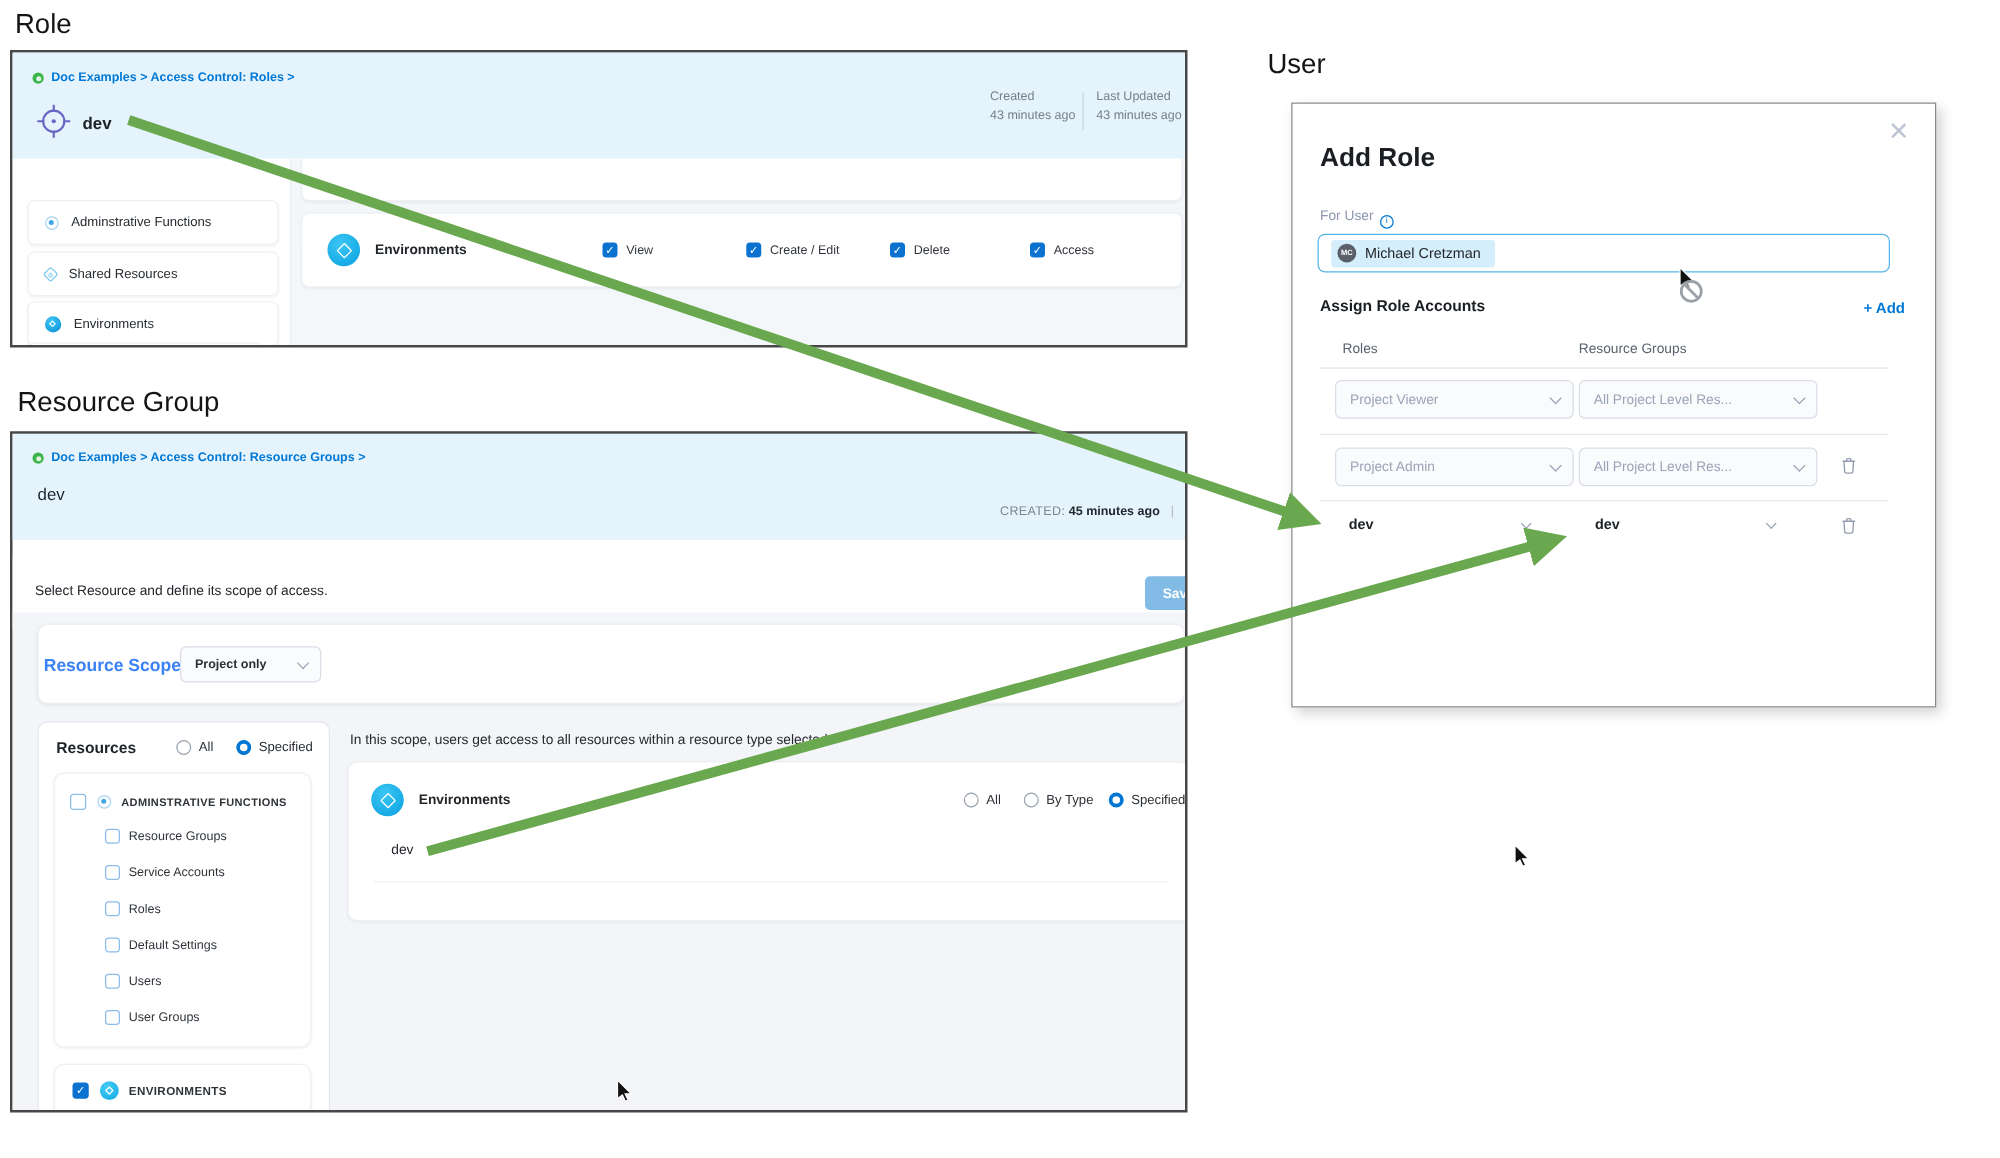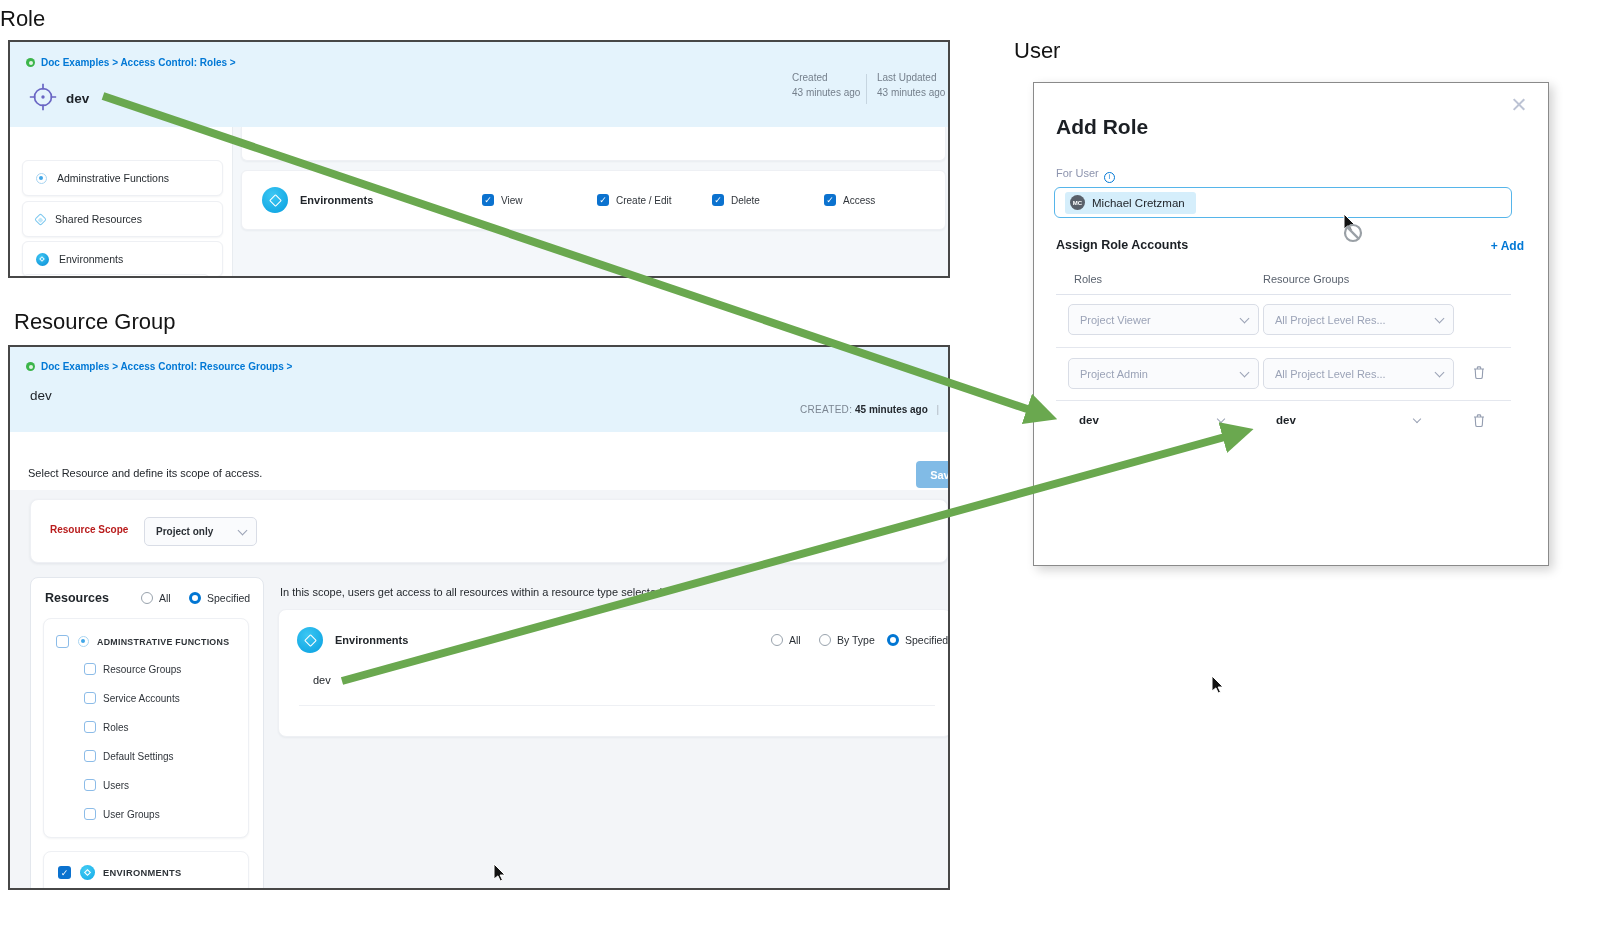--- a/index.html
+++ b/index.html
@@ -45,21 +45,21 @@
   .xicon::after{transform:rotate(-45deg);}
   .info{display:inline-block;width:11px;height:11px;border:1.2px solid #0278d5;border-radius:50%;color:#0278d5;font-size:7px;line-height:8.5px;text-align:center;box-sizing:border-box;margin-left:5px;vertical-align:-2px;}
   .info::after{content:"i";}
   .avatar{width:15px;height:15px;border-radius:50%;background:#59606a;color:#fff;font-size:6px;font-weight:700;display:flex;align-items:center;justify-content:center;flex:0 0 auto;}
   .trash{position:absolute;width:14px;height:15px;cursor:pointer;}
   .overlay{position:absolute;left:0;top:0;width:1600px;height:926px;pointer-events:none;z-index:60;}
 </style>
 </head>
 <body>
 
-<div class="section-label" style="left:0;top:6px;">Role</div>
+<div class="section-label" style="left:12px;top:6px;">Role</div>
 <div class="section-label" style="left:14px;top:309px;">Resource Group</div>
 <div class="section-label" style="left:1014px;top:38px;">User</div>
 
 <div class="panel" style="left:8px;top:40px;width:942px;height:238px;">
   <div class="hdr">
     <div class="crumb" style="left:16px;top:15px;">
       <span class="gdot"></span>
       <span>Doc Examples &gt; Access Control: Roles &gt;</span>
     </div>
     <span class="abs" style="left:17px;top:39px;">
@@ -142,21 +142,21 @@
   </div>
 
   <div class="abs" style="left:0;top:85px;right:0;height:58px;background:#fff;border-bottom:1px solid #e9ecf0;margin-top:13px;">
     <div class="abs" style="left:18px;top:22px;font-size:11px;color:#22262b;">Select Resource and define its scope of access.</div>
     <div class="abs" style="left:906px;top:16px;width:54px;height:27px;background:#81bbe6;border-radius:4px;color:#fff;font-size:11px;font-weight:700;display:flex;align-items:center;justify-content:center;">Save</div>
   </div>
 
   <div class="abs" style="left:0;top:143px;right:0;bottom:0;background:#f3f5f8;">
 
     <div class="card" style="left:20px;top:9px;width:916px;height:62px;border-radius:8px;box-shadow:0 1px 3px rgba(20,40,60,.08);">
-      <div class="abs" style="left:19px;top:24px;font-size:10px;font-weight:700;color:#b91c1c;">Resource Scope</div>
+      <div class="abs" style="left:4px;top:24px;font-size:14px;font-weight:700;color:#3b82f6;">Resource Scope</div>
       <div class="sel-box" style="left:113px;top:17px;width:90px;height:27px;color:#2a2f35;font-size:10px;font-weight:700;">
         <span>Project only</span>
         <span class="chev"></span>
       </div>
     </div>
 
     <div class="abs" style="left:20px;top:87px;width:234px;height:315px;background:#fff;border:1px solid #e3e7ed;border-radius:8px 8px 0 0;">
       <div class="abs" style="left:14px;top:13px;font-size:12.5px;font-weight:700;color:#1e2328;">Resources</div>
       <div class="abs" style="left:110px;top:14px;display:flex;align-items:center;">
         <span class="rd"></span>

